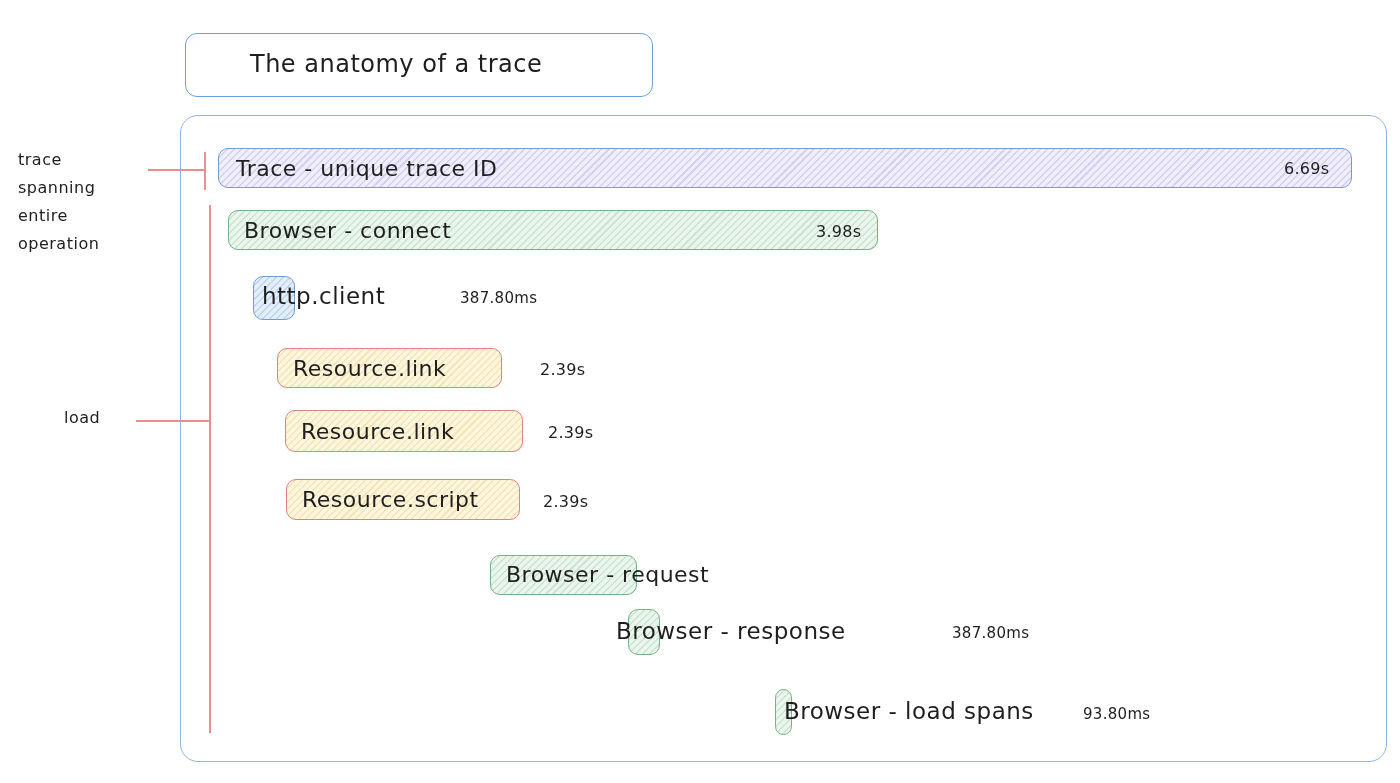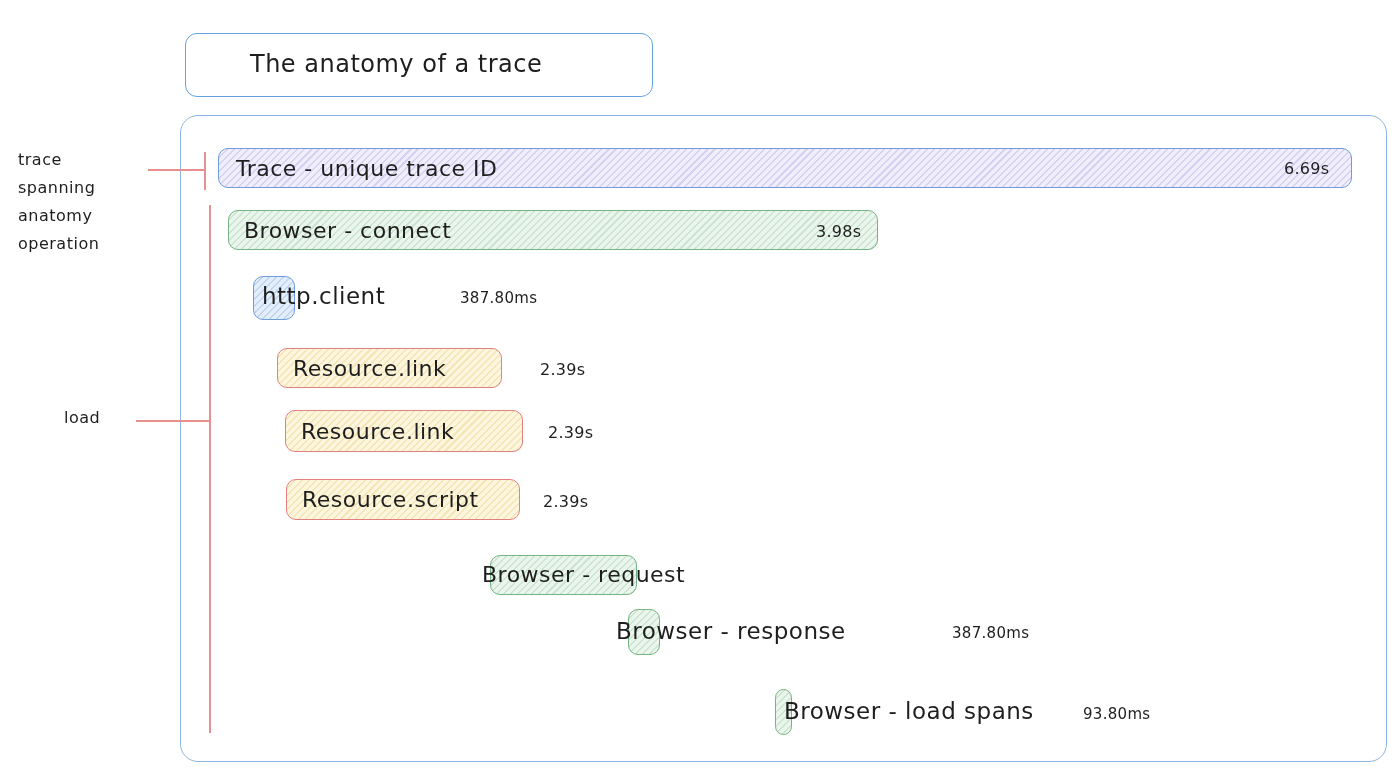--- a/index.html
+++ b/index.html
@@ -59,21 +59,21 @@
 
   #bar-res2{left:285px;top:410px;width:238px;height:42px;}
   #label-res2{left:301px;top:419px;}
   #dur-res2{left:548px;top:423px;}
 
   #bar-res3{left:286px;top:479px;width:234px;height:41px;}
   #label-res3{left:302px;top:487px;}
   #dur-res3{left:543px;top:492px;}
 
   #bar-request{left:490px;top:555px;width:147px;height:40px;}
-  #label-request{left:482px;top:562px;}
+  #label-request{left:506px;top:562px;}
 
   #bar-response{left:628px;top:609px;width:32px;height:46px;}
   #label-response{left:616px;top:618px;font-size:23px;}
   #dur-response{left:952px;top:624px;}
 
   #bar-loadevent{left:775px;top:689px;width:17px;height:46px;}
   #label-loadevent{left:784px;top:698px;font-size:23px;}
   #dur-loadevent{left:1083px;top:705px;}
 
   
@@ -129,21 +129,21 @@
   <div id="label-response" class="abs span-label">Browser - response</div>
   <div id="dur-response" class="abs dur small">387.80ms</div>
 
   <div id="bar-loadevent" class="abs bar green"></div>
   <div id="label-loadevent" class="abs span-label">Browser - load spans</div>
   <div id="dur-loadevent" class="abs dur small">93.80ms</div>
 
   <div id="note-trace" class="abs note">
     <div>trace</div>
     <div>spanning</div>
-    <div>anatomy</div>
+    <div>entire</div>
     <div>operation</div>
   </div>
   <div id="note-spans" class="abs note">load</div>
 
   <div id="trace-conn-h" class="abs redline"></div>
   <div id="trace-conn-tick" class="abs redline"></div>
   <div id="spans-conn-h" class="abs redline"></div>
   <div id="spans-bracket" class="abs redline"></div>
 
 </div>

